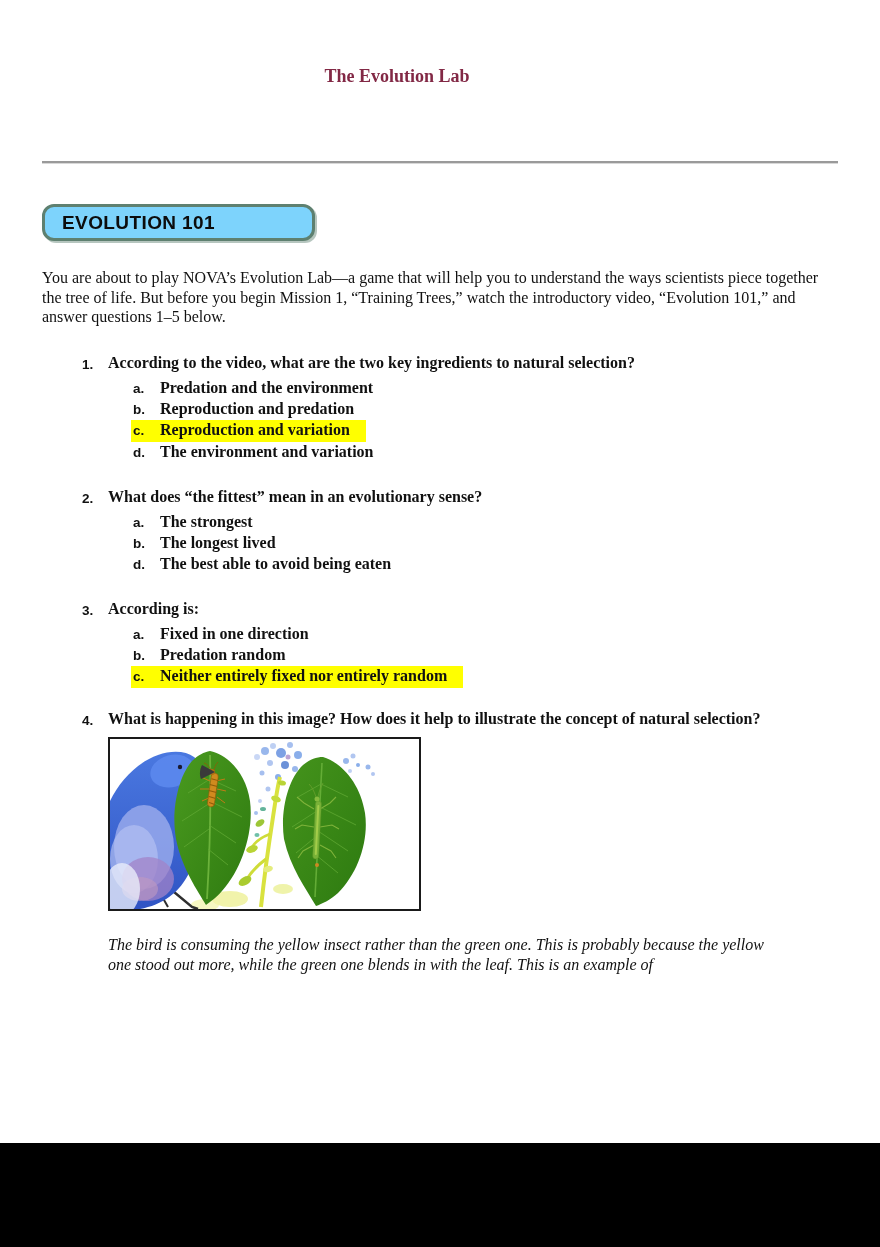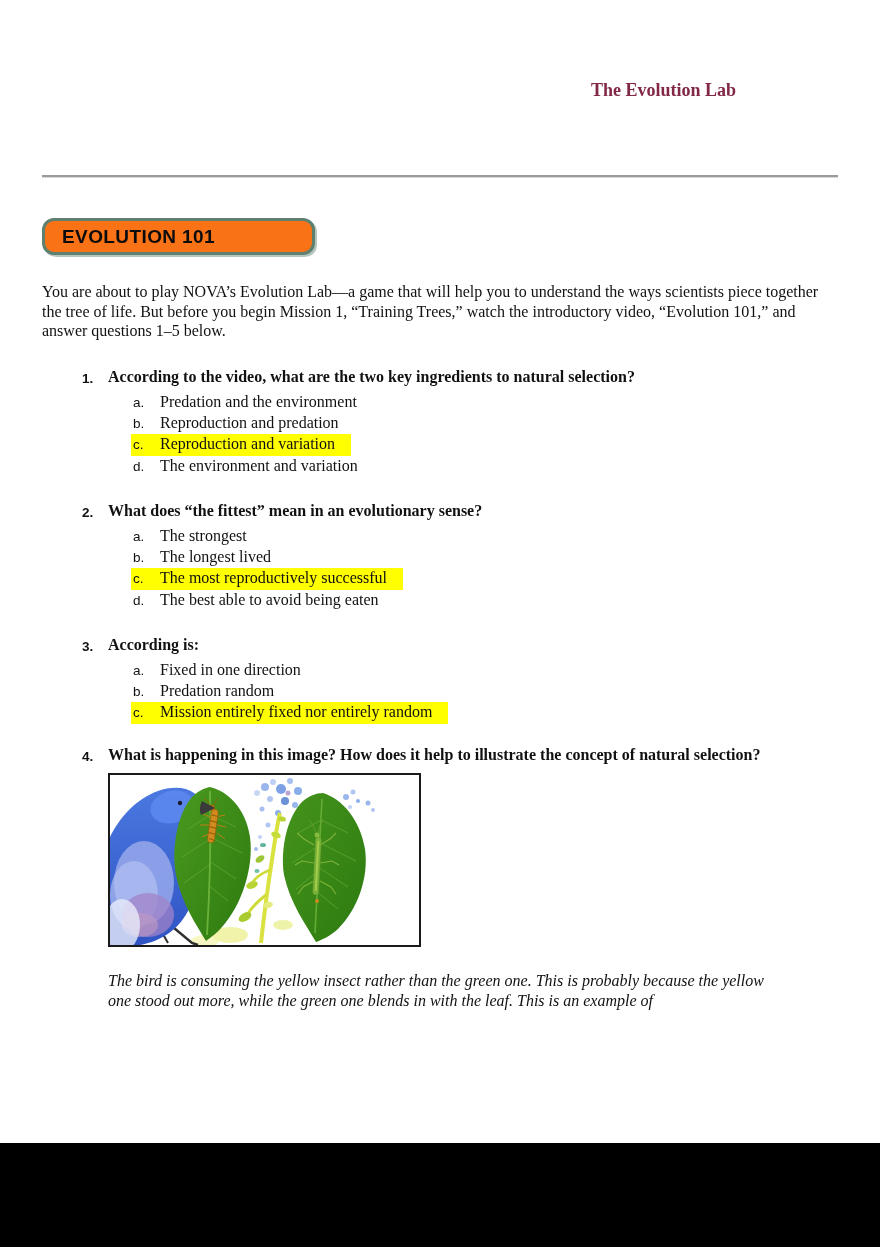--- a/index.html
+++ b/index.html
@@ -7,51 +7,51 @@
     --title:#822845; --badge-border:#5E8070; --highlight:#FFFF00;
     --rule:#9A9A9A; --bottom-bar:#000000;
   }
   html,body{margin:0;padding:0;background:#fff;}
   .page{
     position:relative; width:880px; height:1247px; background:#ffffff;
     font-family:"Liberation Serif", serif; color:#111; overflow:hidden;
   }
   .content{padding:0 42px;}
   .doc-title{
-    margin:16px; padding-top:64px; padding-right:86px;
-    text-align:right; font-size:18px; font-weight:bold; line-height:21px;
+    margin:2px; padding-top:64px; padding-right:86px;
+    text-align:center; font-size:18px; font-weight:bold; line-height:21px;
     color:var(--title); font-family:"Liberation Serif", serif;
   }
   .rule{
     margin-top:74px; height:2px; background:var(--rule);
     border-bottom:1px solid #d8d8d8;
   }
   .badge{
     margin-top:40px; box-sizing:border-box; width:273px; height:37px;
     border:3px solid var(--badge-border); border-radius:12px;
     box-shadow:2px 2px 0 rgba(94,128,112,.45);
-    background:#f97316; display:flex; align-items:center; padding-left:17px;
+    background:#7dd3fc; display:flex; align-items:center; padding-left:17px;
     font-family:"Liberation Sans", sans-serif; font-weight:bold;
     font-size:19px; letter-spacing:.4px; color:#0c0c0c;
   }
   .intro{
     margin:27px 8px 0 0; width:782px; font-size:16px; line-height:19.5px;
   }
   .questions{margin-top:26px;}
   .question{margin-left:40px;}
   .question + .question{margin-top:24px;}
   .question:last-of-type{margin-top:21px;}
   .q-head{display:flex; line-height:20px;}
   .q-num{
     flex:0 0 26px; font-family:"Liberation Sans", sans-serif;
     font-weight:bold; font-size:13.5px; padding-top:2px;
   }
   .q-text{font-weight:bold; font-size:16px; max-width:655px;}
   .options{margin:3px 0 0 51px;}
-  .opt{line-height:20px;}
+  .opt{line-height:20px;font-weight:bold;}
   .opt-inner{display:inline-block;}
   .opt-letter{
     display:inline-block; width:27px; font-family:"Liberation Sans", sans-serif;
     font-size:13.5px; vertical-align:baseline;
   }
   .opt-text{font-size:16px;}
   .hl{background:var(--highlight); padding:0 16px 1px 2px; margin-left:-2px;}
   .image-frame{
     margin:6px 0 0 26px; width:309px; height:170px;
     border:2px solid #1a1a1a; background:#fff; overflow:hidden;
@@ -96,34 +96,33 @@
       </div>
 
       <div class="question">
         <div class="q-head">
           <span class="q-num">2.</span>
           <span class="q-text">What does “the fittest” mean in an evolutionary sense?</span>
         </div>
         <div class="options">
           <div class="opt"><span class="opt-inner"><span class="opt-letter">a.</span><span class="opt-text">The strongest</span></span></div>
           <div class="opt"><span class="opt-inner"><span class="opt-letter">b.</span><span class="opt-text">The longest lived</span></span></div>
-          <div class="opt"><span class="opt-inner hl"><span class="opt-letter">c.</span><span class="opt-text">The most reproductively successful</span></span></div>
           <div class="opt"><span class="opt-inner"><span class="opt-letter">d.</span><span class="opt-text">The best able to avoid being eaten</span></span></div>
         </div>
       </div>
 
       <div class="question">
         <div class="q-head">
           <span class="q-num">3.</span>
           <span class="q-text">According is:</span>
         </div>
         <div class="options">
           <div class="opt"><span class="opt-inner"><span class="opt-letter">a.</span><span class="opt-text">Fixed in one direction</span></span></div>
           <div class="opt"><span class="opt-inner"><span class="opt-letter">b.</span><span class="opt-text">Predation random</span></span></div>
-          <div class="opt"><span class="opt-inner hl"><span class="opt-letter">c.</span><span class="opt-text">Mission entirely fixed nor entirely random</span></span></div>
+          <div class="opt"><span class="opt-inner hl"><span class="opt-letter">c.</span><span class="opt-text">Neither entirely fixed nor entirely random</span></span></div>
         </div>
       </div>
 
       <div class="question">
         <div class="q-head">
           <span class="q-num">4.</span>
           <span class="q-text">What is happening in this image? How does it help to illustrate the concept of natural selection?</span>
         </div>
 
         <div class="image-frame" title="A blue bird eats a conspicuous yellow insect on a green leaf while a camouflaged green insect on a second leaf goes unnoticed.">

